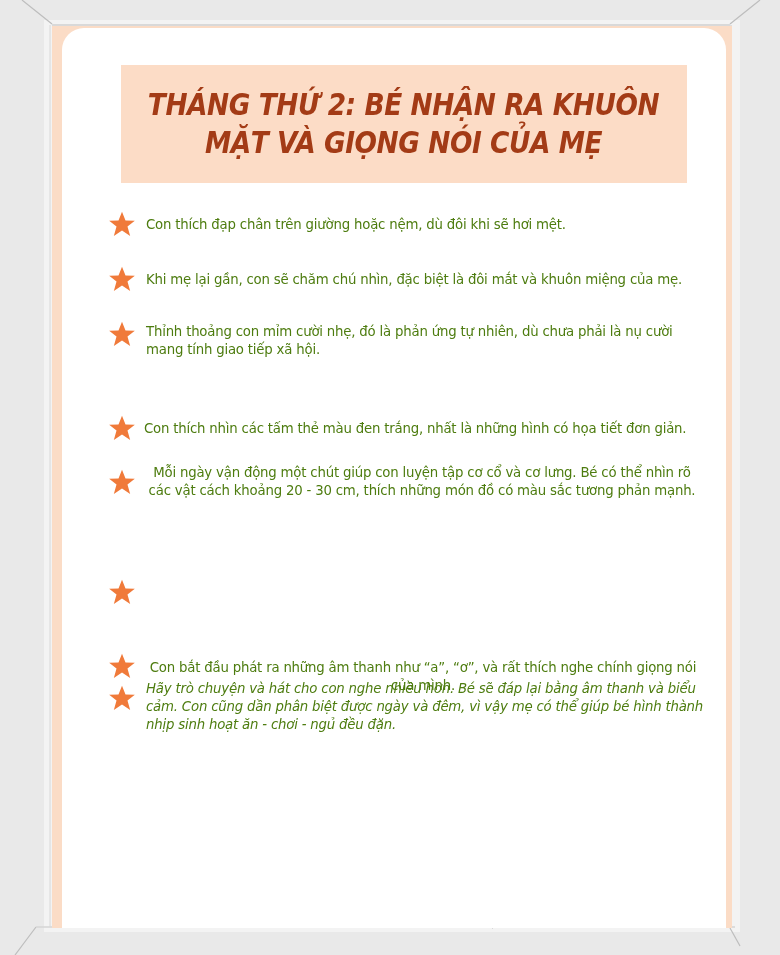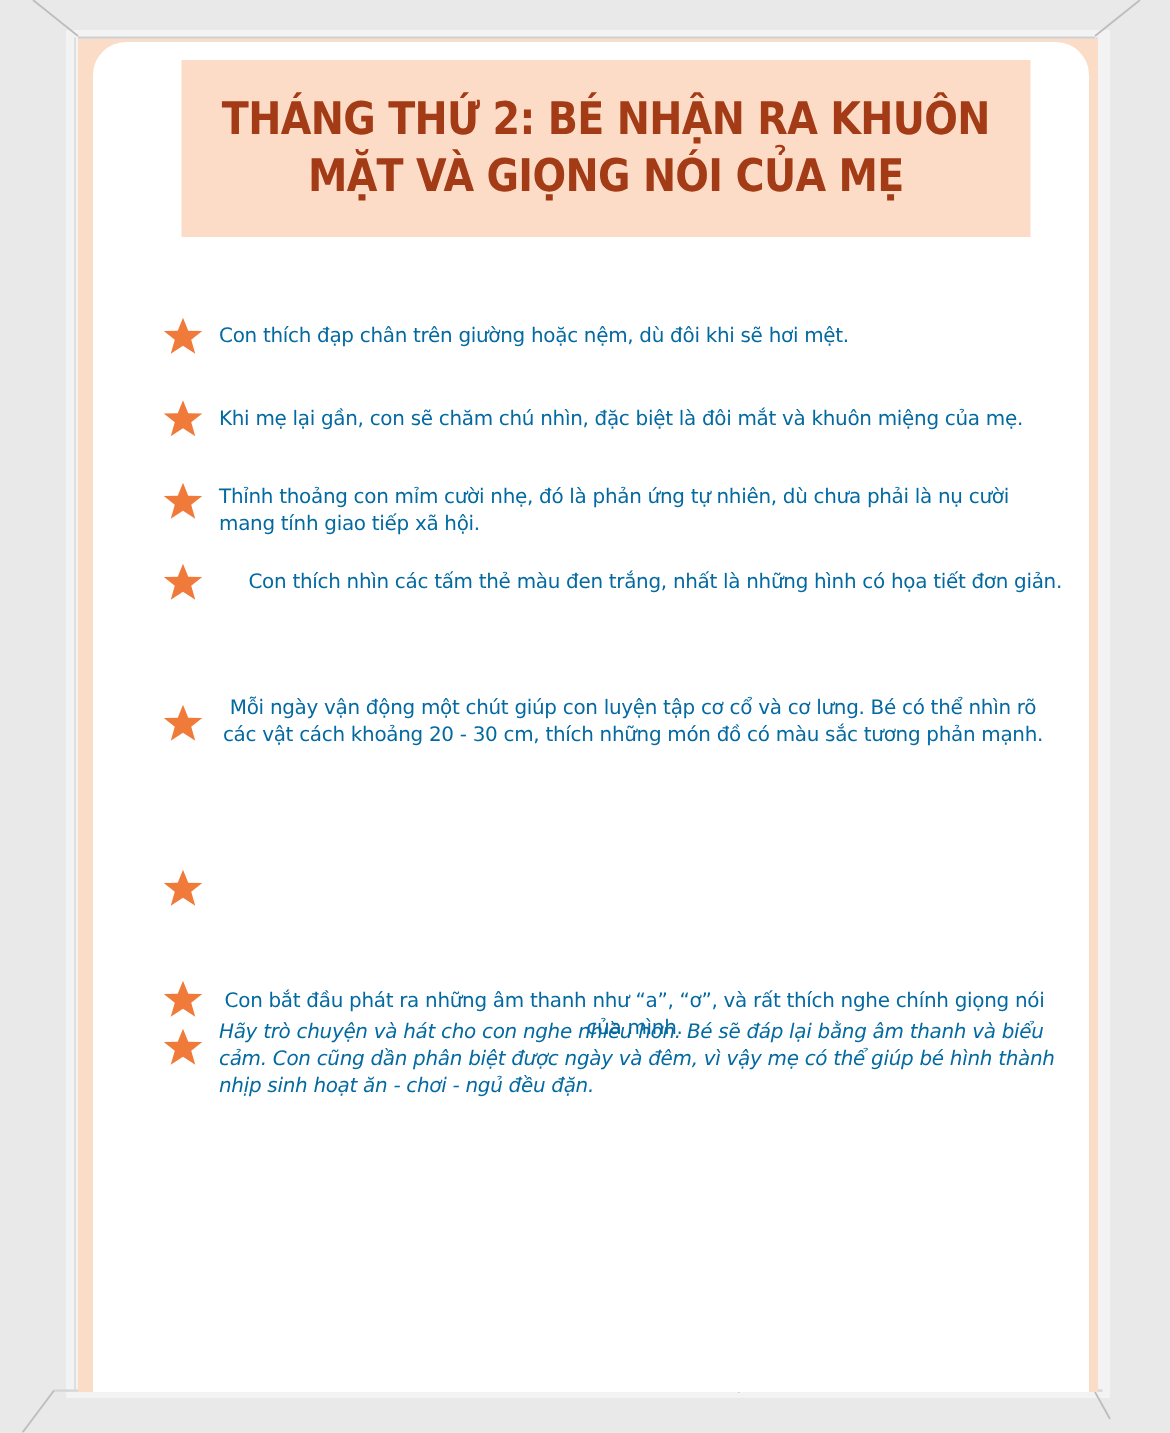--- a/index.html
+++ b/index.html
@@ -18,24 +18,25 @@
     .mat {
       position: absolute; left: 52px; top: 26px; width: 680px; height: 902px;
       background: #fbdcc6;
     }
     .sheet {
       position: absolute; left: 62px; top: 28px; width: 664px; height: 900px;
       background: #ffffff;
       border-radius: 22px 22px 0 0;
     }
     .title-box {
-      position: absolute; left: 121px; top: 40px; width: 566px; height: 118px;
+      position: absolute; left: 121px; top: 65px; width: 566px; height: 118px;
       background: #fcdcc6;
       display: flex; align-items: center; justify-content: center;
       text-align: center;
+      font-style: italic;
     }
     .title {
       color: #a33b16;
       font-family: "DejaVu Sans", sans-serif;
       font-weight: bold;
       font-size: 30px;
       line-height: 38px;
       letter-spacing: -0.5px;
       transform: scaleX(0.88);
       white-space: nowrap;
@@ -44,21 +45,21 @@
     .item {
       position: absolute; left: 108px;
       display: flex; align-items: flex-start;
     }
     .star {
       width: 28px; height: 28px; flex: 0 0 28px;
       margin-right: 10px;
     }
     .star svg { width: 28px; height: 28px; display: block; }
     .text {
-      color: #0369a1;
+      color: #4d7c0f;
       font-family: "DejaVu Sans", sans-serif;
       font-size: 13.3px;
       line-height: 18px;
       letter-spacing: -0.2px;
     }
   </style>
 </head>
 <body>
 
 <div class="frame">
@@ -112,21 +113,21 @@
 
   <div class="item" style="top:320px;width:580px;">
     <span class="star">
       <svg viewBox="0 0 24 24">
           <polygon points="12,1.5 15,9 23,9.2 16.7,14.2 19,22.2 12,17.6 5,22.2 7.3,14.2 1,9.2 9,9" fill="#f07a3a"></polygon>
         </svg>
     </span>
     <span class="text" style="padding-top:3px;">Thỉnh thoảng con mỉm cười nhẹ, đó là phản ứng tự nhiên, dù chưa phải là nụ cười mang tính giao tiếp xã hội.</span>
   </div>
 
-  <div class="item" style="top:374px;width:600px;justify-content:space-between;">
+  <div class="item" style="top:414px;width:600px;">
     <span class="star" style="margin-right:8px;">
       <svg viewBox="0 0 24 24">
           <polygon points="12,1.5 15,9 23,9.2 16.7,14.2 19,22.2 12,17.6 5,22.2 7.3,14.2 1,9.2 9,9" fill="#f07a3a"></polygon>
         </svg>
     </span>
     <span class="text" style="padding-top:6px;">Con thích nhìn các tấm thẻ màu đen trắng, nhất là những hình có họa tiết đơn giản.</span>
   </div>
 
   <div class="item" style="top:464px;width:590px;">
     <span class="star" style="margin-top:4px;">

